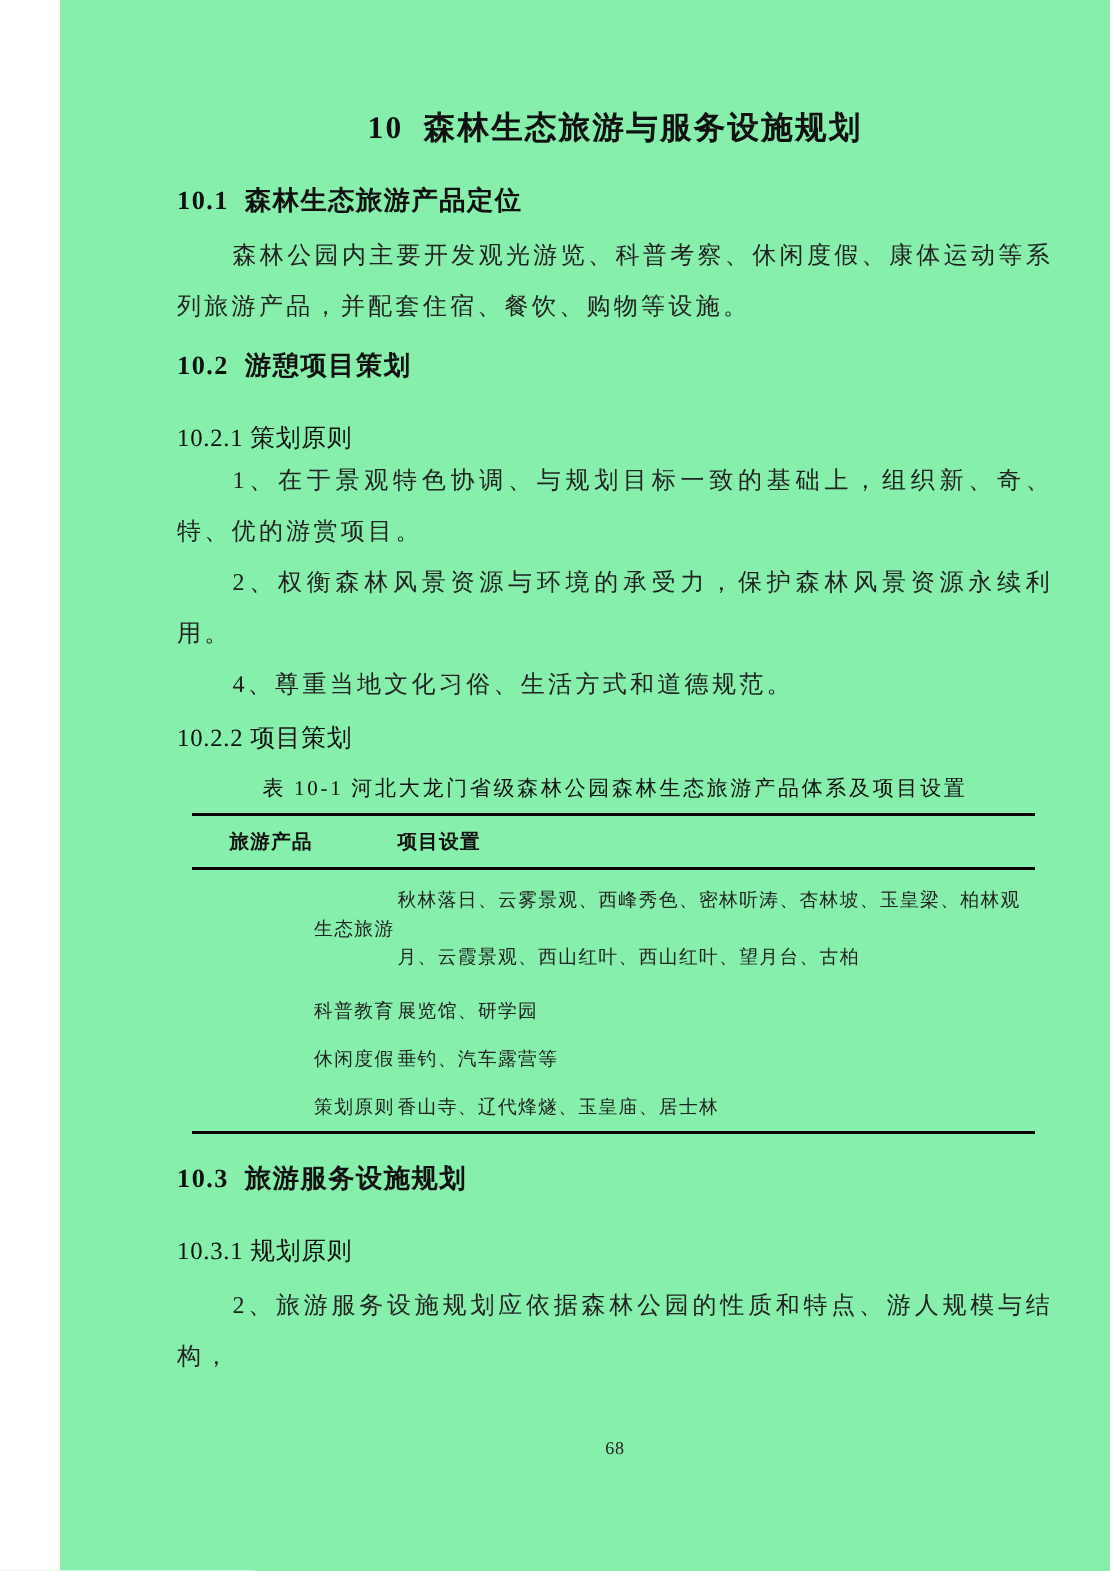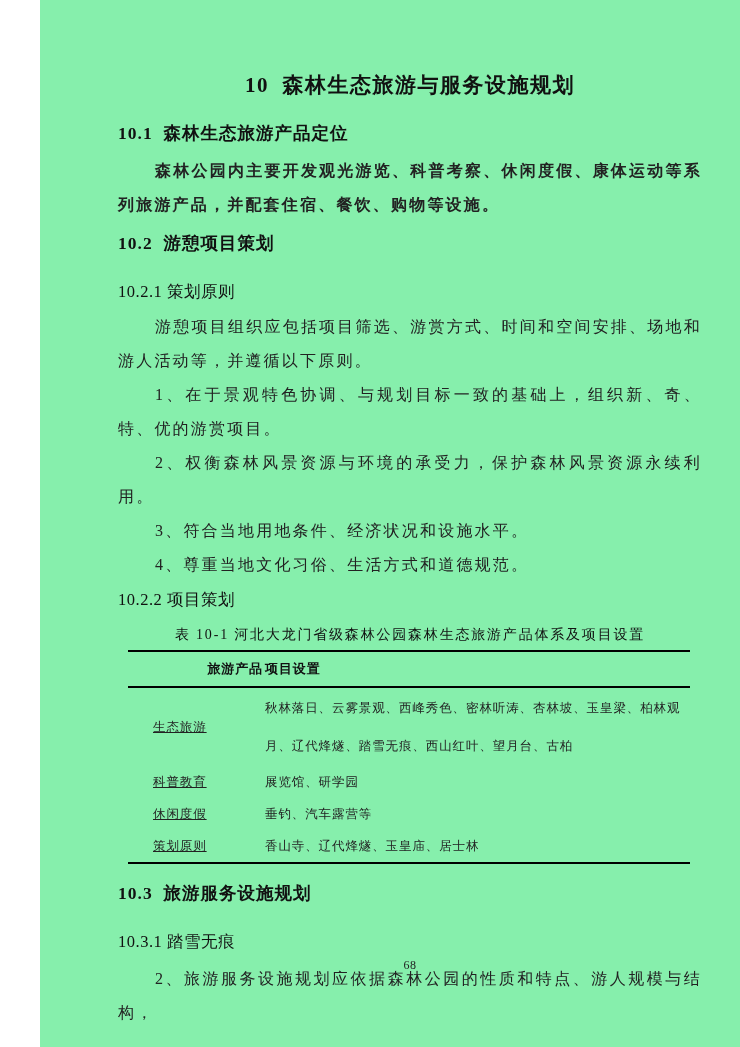--- a/index.html
+++ b/index.html
@@ -47,21 +47,21 @@
   .body-para {
     margin: 0;
     font-size: 16px;
     line-height: 34px;
     letter-spacing: 2.2px;
     text-align: justify;
     text-indent: 37px;
     color: #222222;
   }
   #h101 { margin-top: 20px; }
-  #p101 { margin-top: 8px; font-weight: bold; }
+  #p101 { margin-top: 8px; }
   #h102 { margin-top: 8px; }
   #h1021 { margin-top: 24px; }
   #p1021 { margin-top: 6px; }
   #h1022 { margin-top: 6px; }
   .table-caption {
     margin: 12px 0 0 0;
     font-size: 14px;
     line-height: 22px;
     font-weight: normal;
     text-align: center;
@@ -79,27 +79,26 @@
     letter-spacing: 0.9px;
     color: #222222;
   }
   table.data thead th {
     height: 32px;
     border-bottom: 2.5px solid #000000;
     font-size: 13px;
     font-weight: bold;
     color: #111111;
   }
-  th.col-product { width: 110px; text-align: right; padding-left: 25px; }
+  th.col-product { width: 110px; text-align: left; padding-left: 25px; }
   th.col-items  { text-align: left; }
   td.product-cell {
     padding-left: 25px;
     vertical-align: middle;
-    text-align: left;
-    text-decoration: underline;
+    text-align: right;
   }
   td.items-cell {
     vertical-align: middle;
     text-align: left;
   }
   tr.row-tall { height: 76px; }
   tr.row-tall td.items-cell { line-height: 38px; }
   tr.row-short { height: 30px; }
   tr.row-short td.items-cell { line-height: 30px; }
   #h103 { margin-top: 16px; }
@@ -123,58 +122,56 @@
   <div class="content">
 
     <div class="doc-title">10 &nbsp;森林生态旅游与服务设施规划</div>
 
     <div class="h-major" id="h101">10.1 &nbsp;森林生态旅游产品定位</div>
     <p class="body-para" id="p101">森林公园内主要开发观光游览、科普考察、休闲度假、康体运动等系列旅游产品，并配套住宿、餐饮、购物等设施。</p>
 
     <div class="h-major" id="h102">10.2 &nbsp;游憩项目策划</div>
 
     <div class="h-minor" id="h1021">10.2.1 策划原则</div>
-    <p class="body-para" id="p1021">游憩项目组织应包括项目筛选、游赏方式、时间和空间安排、场地和游人活动等，并遵循以下原则。</p>
     <p class="body-para">1、在于景观特色协调、与规划目标一致的基础上，组织新、奇、特、优的游赏项目。</p>
     <p class="body-para">2、权衡森林风景资源与环境的承受力，保护森林风景资源永续利用。</p>
-    <p class="body-para">3、符合当地用地条件、经济状况和设施水平。</p>
     <p class="body-para">4、尊重当地文化习俗、生活方式和道德规范。</p>
 
     <div class="h-minor" id="h1022">10.2.2 项目策划</div>
 
     <div class="table-caption">表 10-1 河北大龙门省级森林公园森林生态旅游产品体系及项目设置</div>
 
     <table class="data">
       <thead>
         <tr>
           <th class="col-product">旅游产品</th>
           <th class="col-items">项目设置</th>
         </tr>
       </thead>
       <tbody>
         <tr class="row-tall">
           <td class="product-cell">生态旅游</td>
-          <td class="items-cell">秋林落日、云雾景观、西峰秀色、密林听涛、杏林坡、玉皇梁、柏林观月、辽代烽燧、踏雪无痕、西山红叶、望月台、古柏</td>
+          <td class="items-cell">秋林落日、云雾景观、西峰秀色、密林听涛、杏林坡、玉皇梁、柏林观月、云霞景观、西山红叶、西山红叶、望月台、古柏</td>
         </tr>
         <tr class="row-short">
           <td class="product-cell">科普教育</td>
           <td class="items-cell">展览馆、研学园</td>
         </tr>
         <tr class="row-short">
           <td class="product-cell">休闲度假</td>
           <td class="items-cell">垂钓、汽车露营等</td>
         </tr>
         <tr class="row-short">
           <td class="product-cell">策划原则</td>
           <td class="items-cell">香山寺、辽代烽燧、玉皇庙、居士林</td>
         </tr>
       </tbody>
     </table>
 
     <div class="h-major" id="h103">10.3 &nbsp;旅游服务设施规划</div>
 
-    <div class="h-minor" id="h1031">10.3.1 踏雪无痕</div>
+    <div class="h-minor" id="h1031">10.3.1 规划原则</div>
     <p class="body-para" id="p1031">2、旅游服务设施规划应依据森林公园的性质和特点、游人规模与结构，</p>
 
   </div>
 
   <div class="page-num">68</div>
 </div>
 
 </body></html>

